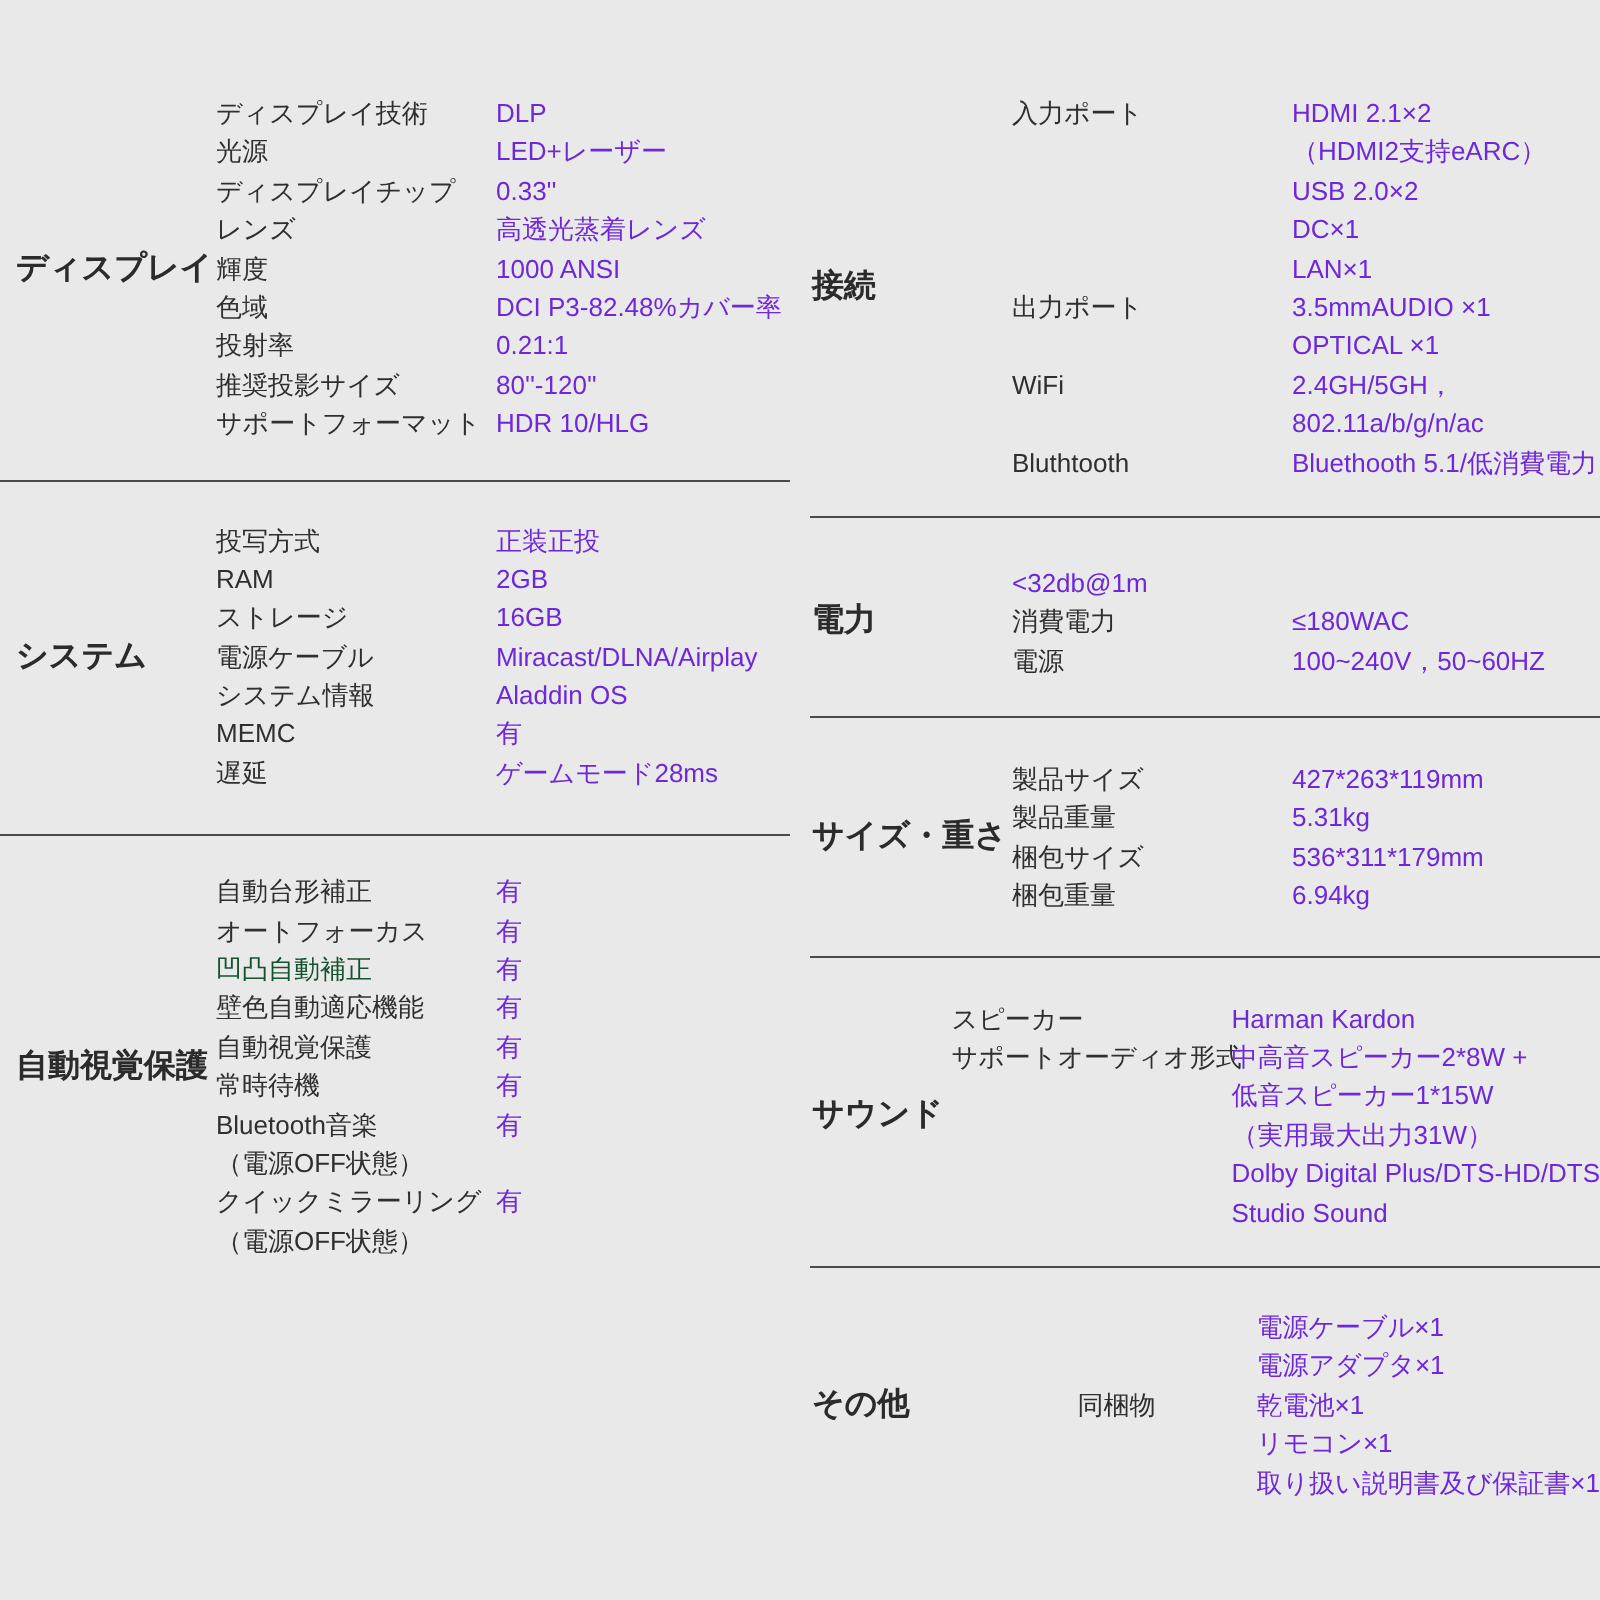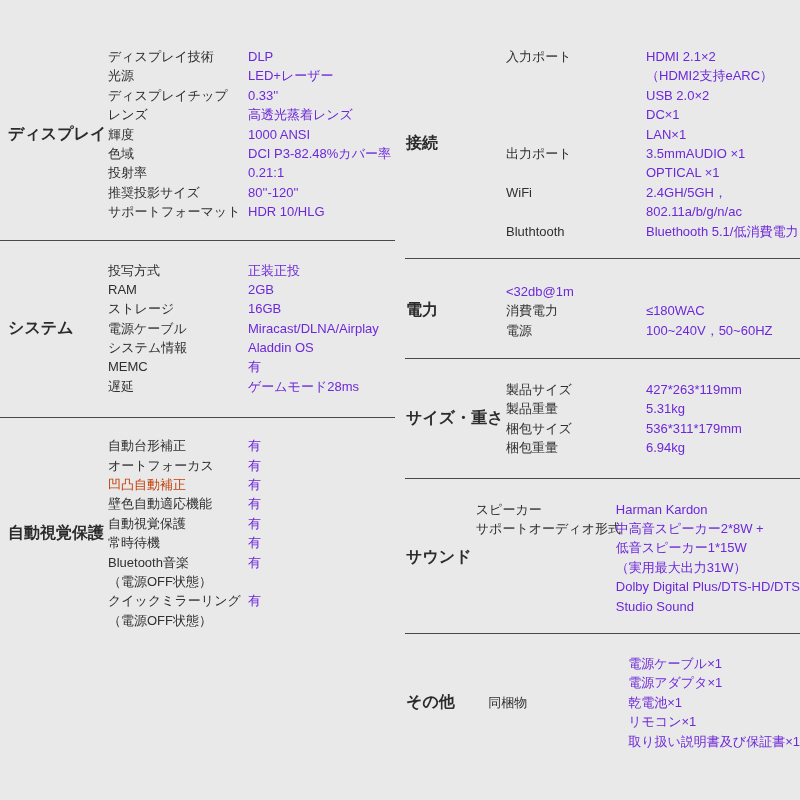--- a/index.html
+++ b/index.html
@@ -27,26 +27,26 @@
   .section-title {
     font-size:16px; font-weight:bold; color:#2b2b2b;
     display:flex; align-items:center; white-space:nowrap;
   }
   .col-left  .section-title { width:108px; padding-left:8px; }
   .col-right .section-title { width:101px; padding-left:1px; }
 
   .groups { flex:1; }
   .group { display:flex; }
   .labels { width:140px; }
-  .group.label-center .labels { display:flex; align-items:center; }
+  .group.label-center .labels { display:flex; align-items:center;justify-content:center; }
   .label, .line {
     height:19.4px; line-height:19.4px; font-size:13px; white-space:nowrap;
   }
   .label { font-weight:normal; color:#2f2f2f; }
-  .label.muted { color:#c2410c; }
+  .label.muted { color:#14532d; }
   .line { color:#6d28d9; }
 
   .divider { border-top:1px solid #4a4a4a; height:0; }
   .col-left .divider { margin-right:5px; }
 </style>
 </head>
 <body>
 
 <div class="page">
   <div class="col col-left">

